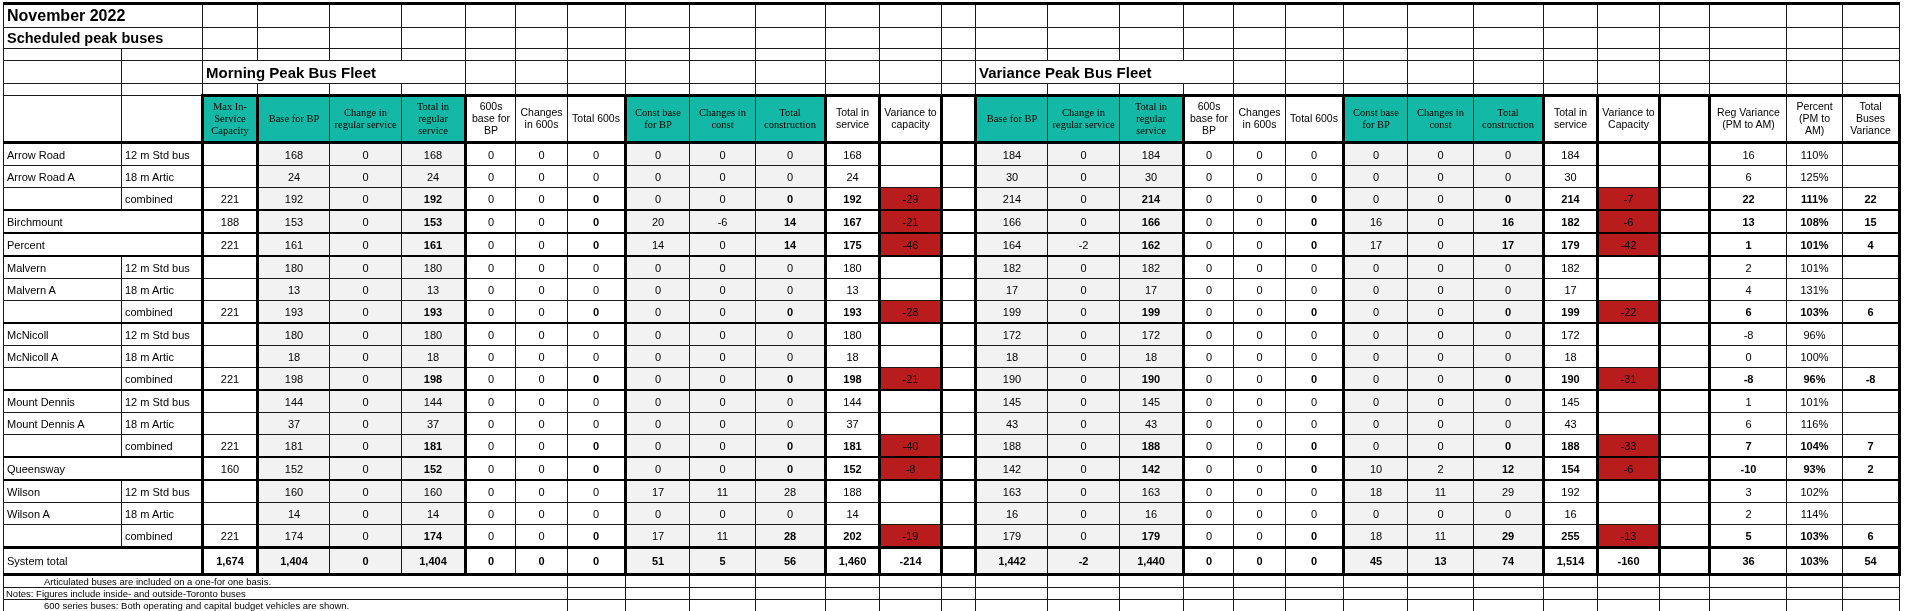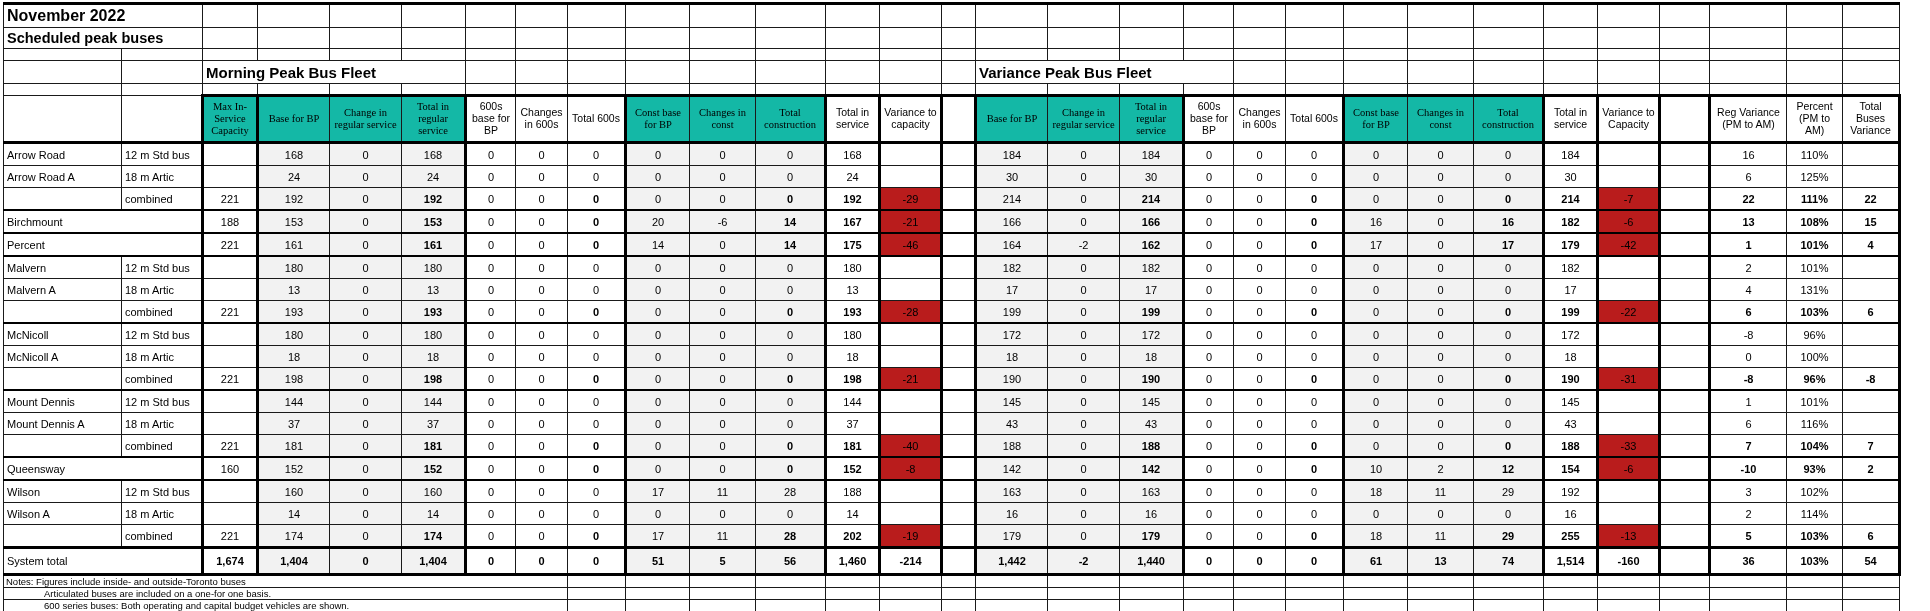--- a/index.html
+++ b/index.html
@@ -843,34 +843,34 @@
         <td class="num sh thR b">56</td>
         <td class="num thR b">1,460</td>
         <td class="num thR b">-214</td>
         <td class="num"></td>
         <td class="num sh thL b">1,442</td>
         <td class="num sh b">-2</td>
         <td class="num sh thR b">1,440</td>
         <td class="num  b">0</td>
         <td class="num  b">0</td>
         <td class="num thR b">0</td>
-        <td class="num sh b">61</td>
+        <td class="num sh b">45</td>
         <td class="num sh b">13</td>
         <td class="num sh thR b">74</td>
         <td class="num thR b">1,514</td>
         <td class="num thR b">-160</td>
         <td class="num"></td>
         <td class="num thL b">36</td>
         <td class="num  b">103%</td>
         <td class="num thR b">54</td>
       </tr>
     </tbody>
   <tbody>
     <tr class="nr">
-      <td colspan="8" class="note">Notes: Figures include inside- and outside-Toronto buses</td>
+      <td colspan="8" class="note ind">Articulated buses are included on a one-for one basis.</td>
       <td class="e"></td>
         <td class="e"></td>
         <td class="e"></td>
         <td class="e"></td>
         <td class="e"></td>
         <td class="e"></td>
         <td class="e"></td>
         <td class="e"></td>
         <td class="e"></td>
         <td class="e"></td>
@@ -881,21 +881,21 @@
         <td class="e"></td>
         <td class="e"></td>
         <td class="e"></td>
         <td class="e"></td>
         <td class="e"></td>
         <td class="e"></td>
         <td class="e"></td>
         <td class="e"></td>
     </tr>
     <tr class="nr">
-      <td colspan="8" class="note ind">Articulated buses are included on a one-for one basis.</td>
+      <td colspan="8" class="note">Notes: Figures include inside- and outside-Toronto buses</td>
       <td class="e"></td>
         <td class="e"></td>
         <td class="e"></td>
         <td class="e"></td>
         <td class="e"></td>
         <td class="e"></td>
         <td class="e"></td>
         <td class="e"></td>
         <td class="e"></td>
         <td class="e"></td>

